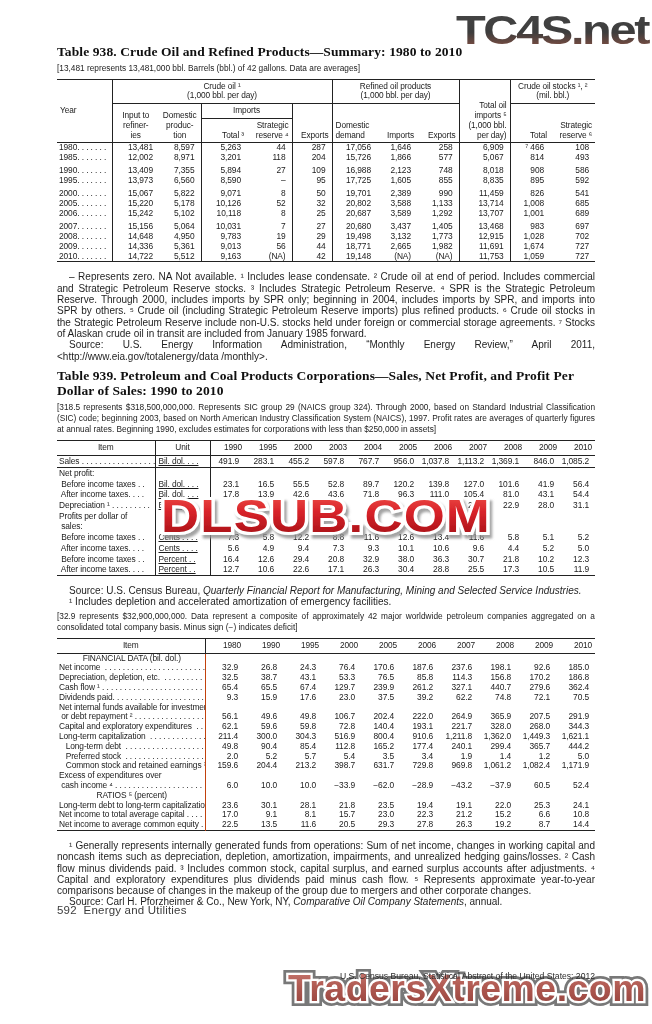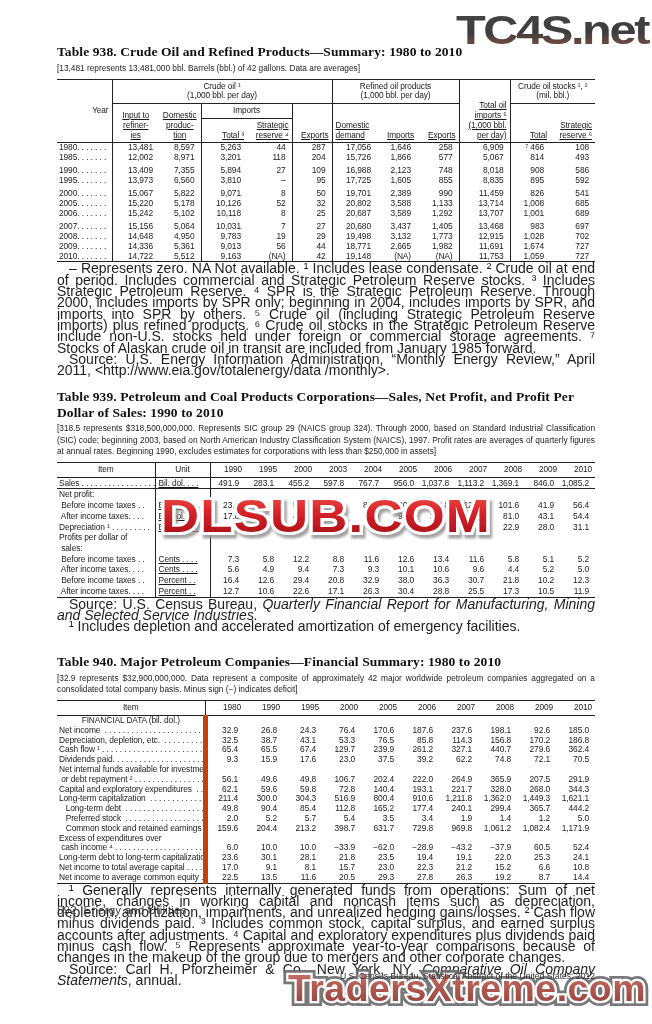--- a/index.html
+++ b/index.html
@@ -12,40 +12,40 @@
   .note { font-size:8.3px; line-height:11.2px; margin-top:3px; color:#222; text-align:justify; }
 
   table { border-collapse:collapse; table-layout:fixed; width:538px; margin-top:5px;
           border-top:1.4px solid #222; border-bottom:1.2px solid #222; }
   thead { border-bottom:1px solid #222; }
   th { font-weight:normal; font-size:8.3px; line-height:9.7px; white-space:pre-line; vertical-align:bottom; padding:2px 3px 2px 3px; letter-spacing:-.1px; }
   td { font-size:8.4px; line-height:9.8px; padding:0 6px 0 0; text-align:right; vertical-align:bottom; white-space:nowrap; letter-spacing:-.1px; }
   td[data-cell="0"] { text-align:left; padding:0 0 0 2px; white-space:pre; overflow:hidden; }
   .bl { border-left:1px solid #222; } .br { border-right:1px solid #222; } .bb { border-bottom:1px solid #222; }
   .tc { text-align:center; } .tr2 { text-align:right; } .tl { text-align:left; }
-  .vbot { vertical-align:bottom;text-decoration:underline; } .vmid { vertical-align:middle; text-align:right; }
+  .vbot { vertical-align:bottom; } .vmid { vertical-align:middle; text-align:left; }
   tr.gap td { padding-top:3.5px; }
   tr.rule td { border-bottom:1px solid #222; }
   tr.section td[data-cell="0"] { text-align:center; }
 
   
   .t938 td[data-cell="0"] { border-right:1px solid #222; }
   .t938 td[data-cell="3"], .t938 td[data-cell="5"], .t938 td[data-cell="6"] { border-left:1px solid #222; }
   .t938 td[data-cell="9"] { border-left:1px solid #222; border-right:1px solid #222; }
   .t939 td[data-cell="0"], .t939 td[data-cell="1"] { border-right:1px solid #222; }
   .t939 td[data-cell="1"] { text-align:left; padding-left:3px; white-space:pre; overflow:hidden;text-decoration:underline; }
   .t939 td { line-height:10.7px; }
-  .t940 td[data-cell="0"] { border-right:5px solid #c2410c; }
-
-  .fnote { font-size:14px; line-height:11.3px; margin-top:1px; text-align:justify; color:#1e1e1e; }
+  .t940 td[data-cell="0"] { border-right:1px solid #c2410c; }
+
+  .fnote { font-size:10px; line-height:11.3px; margin-top:9px; text-align:justify; color:#1e1e1e; }
   .fnote p { text-indent:12px; }
   .fnote .ital { font-style:italic; }
 
   .sec938 { padding-top:44px; }
-  .sec939 .tbl-title { margin-top:13px; }
+  .sec939 .tbl-title { margin-top:6px; }
   .sec940 .tbl-title { margin-top:22px; }
 
   .footer-left { position:absolute; left:57px; top:904px; font-size:11.5px; color:#3c3c3c; white-space:pre; letter-spacing:.2px; }
   .footer-right { position:absolute; right:57px; top:971px; font-size:8.6px; color:#2a2a2a; }
 
   .wm { position:absolute; pointer-events:none; }
   .wm-top { right:1px; top:3px; }
   .wm-mid { left:150px; top:477px; }
   .wm-bot { left:281px; top:959px; }
   svg text { font-family:"Liberation Sans",sans-serif; font-weight:bold; }
@@ -167,21 +167,21 @@
               <td data-cell="7">2,123</td>
               <td data-cell="8">748</td>
               <td data-cell="9">8,018</td>
               <td data-cell="10">908</td>
               <td data-cell="11">586</td>
             </tr>
             <tr>
               <td data-cell="0">1995. . . . . . .</td>
               <td data-cell="1">13,973</td>
               <td data-cell="2">6,560</td>
-              <td data-cell="3">3,810</td>
+              <td data-cell="3">8,590</td>
               <td data-cell="4">–</td>
               <td data-cell="5">95</td>
               <td data-cell="6">17,725</td>
               <td data-cell="7">1,605</td>
               <td data-cell="8">855</td>
               <td data-cell="9">8,835</td>
               <td data-cell="10">895</td>
               <td data-cell="11">592</td>
             </tr>
             <tr class="gap">
@@ -483,21 +483,20 @@
         </tbody>
       </table>
 
       <div class="fnote">
         <p><span>Source: U.S. Census Bureau, </span><span class="ital">Quarterly Financial Report for Manufacturing, Mining and Selected Service Industries.</span></p>
         <p>¹ Includes depletion and accelerated amortization of emergency facilities.</p>
       </div>
     </section>
 
     <section class="sec940">
-      <h2 class="tbl-title">Table 940. Major Petroleum Companies—Financial Summary: 1980 to 2010</h2>
       <p class="note">[32.9 represents $32,900,000,000. Data represent a composite of approximately 42 major worldwide petroleum companies aggregated on a consolidated total company basis. Minus sign (−) indicates deficit]</p>
 
       <table class="t940">
         <colgroup>
           <col style="width:148px">
           <col style="width:39px">
             <col style="width:39px">
             <col style="width:39px">
             <col style="width:39px">
           <col style="width:39px">
@@ -698,20 +697,33 @@
               <td data-cell="2">10.0</td>
               <td data-cell="3">10.0</td>
               <td data-cell="4">−33.9</td>
               <td data-cell="5">−62.0</td>
               <td data-cell="6">−28.9</td>
               <td data-cell="7">−43.2</td>
               <td data-cell="8">−37.9</td>
               <td data-cell="9">60.5</td>
               <td data-cell="10">52.4</td>
             </tr>
+            <tr class="section">
+              <td data-cell="0">RATIOS ⁵ (percent)</td>
+              <td data-cell="1"></td>
+              <td data-cell="2"></td>
+              <td data-cell="3"></td>
+              <td data-cell="4"></td>
+              <td data-cell="5"></td>
+              <td data-cell="6"></td>
+              <td data-cell="7"></td>
+              <td data-cell="8"></td>
+              <td data-cell="9"></td>
+              <td data-cell="10"></td>
+            </tr>
             <tr>
               <td data-cell="0">Long-term debt to long-term capitalization  . . . . .</td>
               <td data-cell="1">23.6</td>
               <td data-cell="2">30.1</td>
               <td data-cell="3">28.1</td>
               <td data-cell="4">21.8</td>
               <td data-cell="5">23.5</td>
               <td data-cell="6">19.4</td>
               <td data-cell="7">19.1</td>
               <td data-cell="8">22.0</td>

